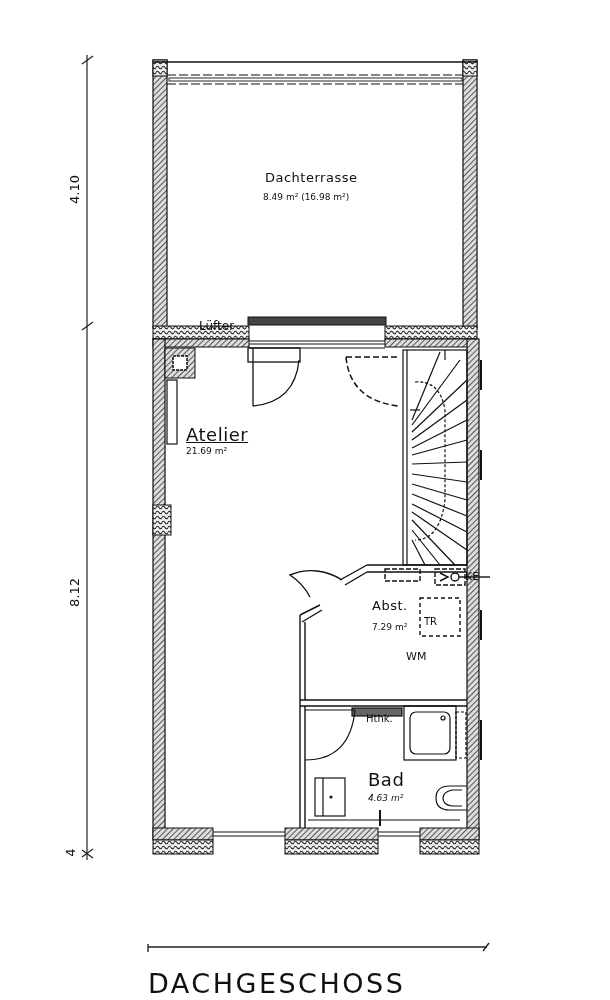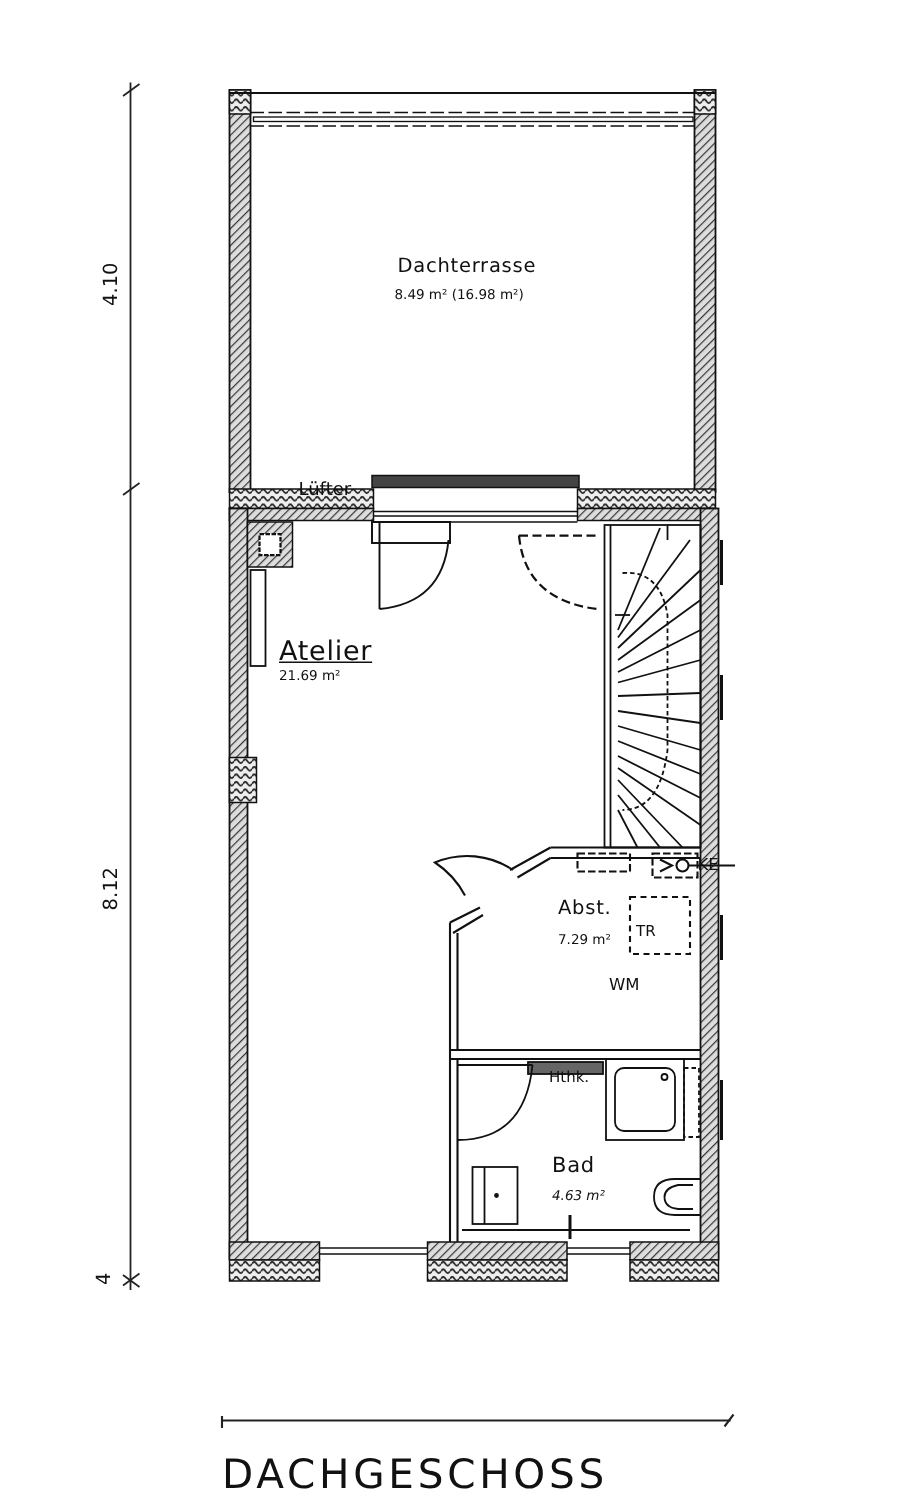--- a/index.html
+++ b/index.html
@@ -177,20 +177,20 @@
 
 <div class="lbl room-name" style="left:372px; top:598px;">Abst.</div>
 <div class="lbl room-area" style="left:372px; top:622px;">7.29 m²</div>
 
 <div class="lbl" style="left:406px; top:602px; font-size:11px;margin-top:48px;">WM</div>
 <div class="lbl" style="left:424px; top:616px; font-size:10px;">TR</div>
 <div class="lbl" style="left:465px; top:570px; font-size:11px;">KE</div>
 
 <div class="lbl" style="left:366px; top:713px; font-size:10px;">Hthk.</div>
 
-<div class="lbl room-name" style="left:368px; top:769px; font-size:14px;">Bad</div>
+<div class="lbl room-name" style="left:368px; top:769px; font-size:18px;">Bad</div>
 <div class="lbl room-area" style="left:368px; top:793px;font-style:italic;">4.63 m²</div>
 
 <div class="dim" style="left:60px; top:182px;">4.10</div>
 <div class="dim" style="left:60px; top:585px;">8.12</div>
 <div class="dim" style="left:66px; top:845px;">4</div>
 
 <div class="title">DACHGESCHOSS</div>
 
 </body></html>

